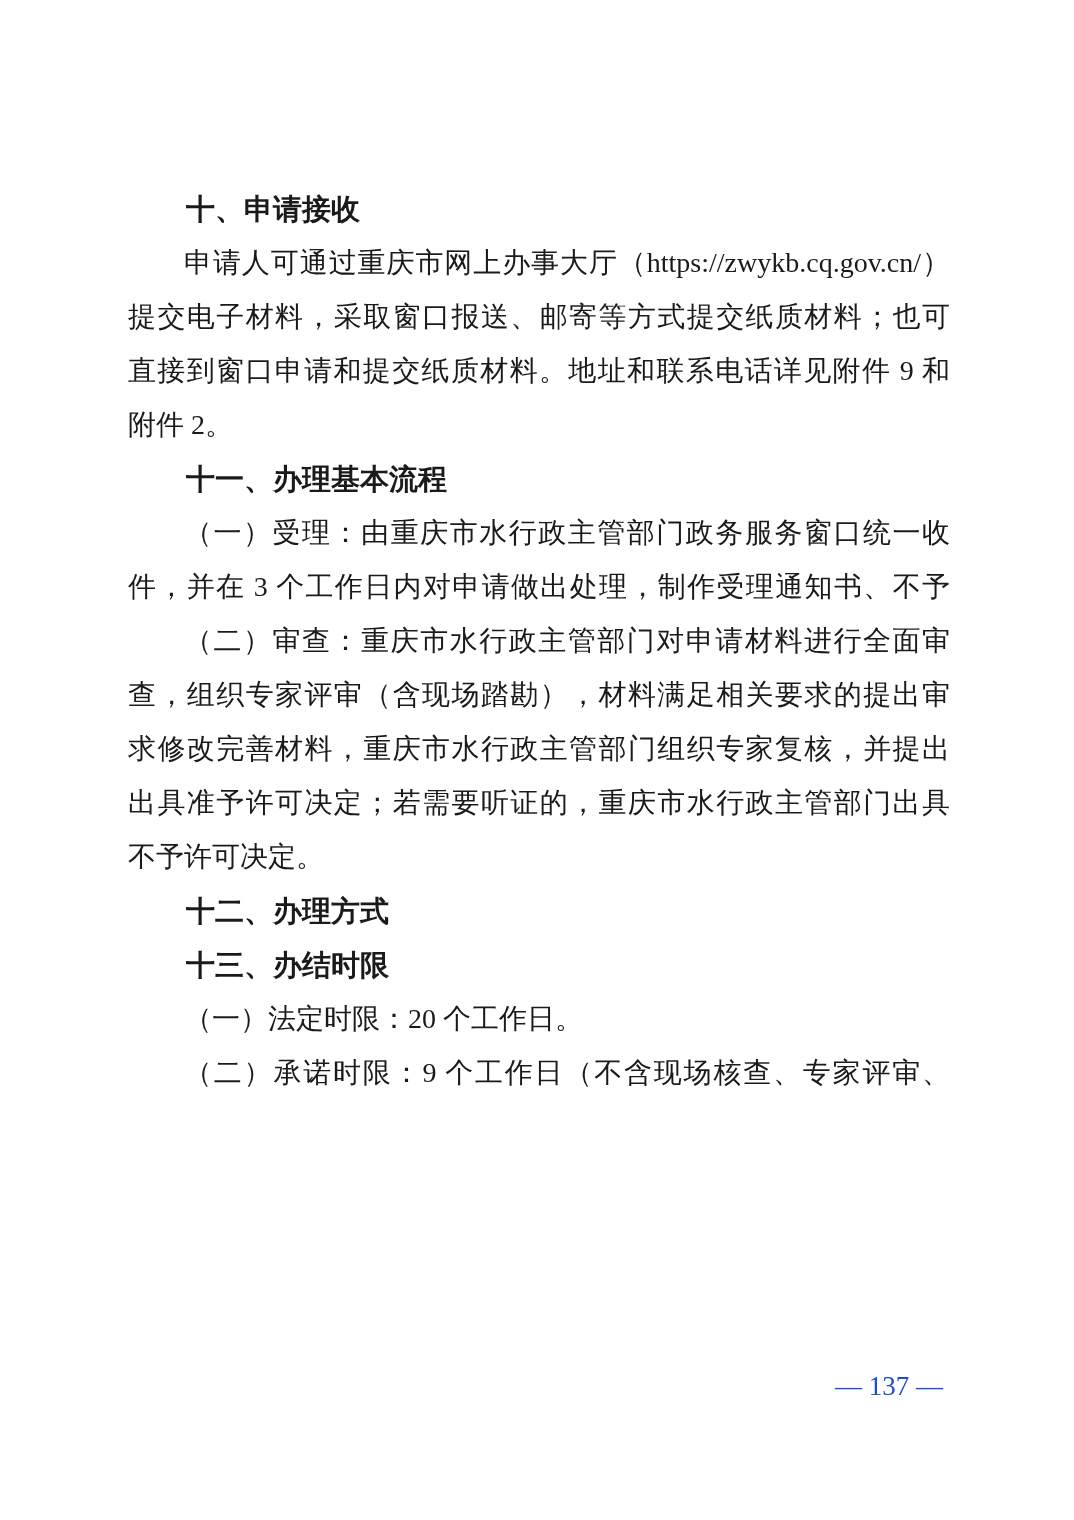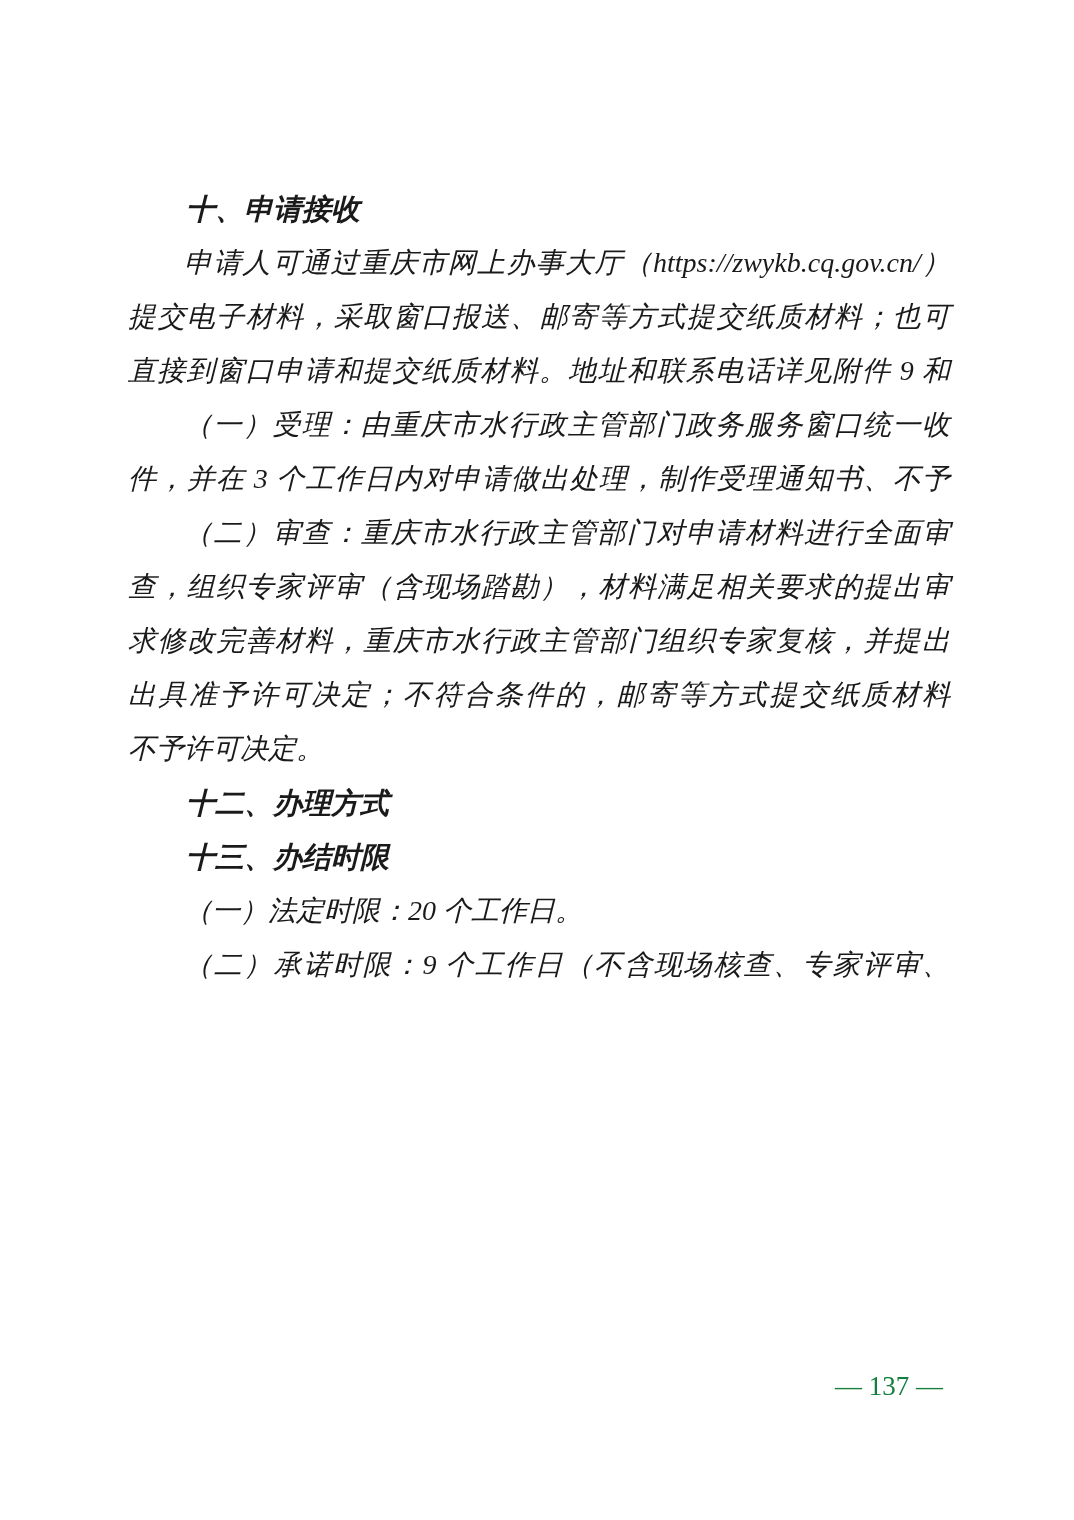--- a/index.html
+++ b/index.html
@@ -24,57 +24,58 @@
       left: 128px;
       top: 182px;
       width: 822px;
     }
     .line {
       font-size: 28px;
       line-height: 54px;
       height: 54px;
       text-align: left;
       white-space: normal;
-      font-style: italic;
     }
     .line.first { text-indent: 2em; }
     .line.fill {
       text-align: justify;
       text-align-last: justify;
       text-justify: inter-character;
     }
     .line.heading {
       font-family: "Liberation Sans", "DejaVu Sans", sans-serif;
       font-weight: 700;
       font-size: 29px;
     }
     .page-number {
       position: absolute;
       top: 1371px;
       right: 131px;
       font-size: 27px;
       line-height: 31px;
-      color: #15803d;
+      color: #1d4ed8;
     }
   </style>
 </head>
 <body>
 
 <div class="page">
   <div class="doc-body">
       <div class="line heading first">十、申请接收</div>
       <div class="line first fill">申请人可通过重庆市网上办事大厅（https://zwykb.cq.gov.cn/）</div>
       <div class="line fill">提交电子材料，采取窗口报送、邮寄等方式提交纸质材料；也可</div>
       <div class="line fill">直接到窗口申请和提交纸质材料。地址和联系电话详见附件 9 和</div>
+      <div class="line">附件 2。</div>
+      <div class="line heading first">十一、办理基本流程</div>
       <div class="line first fill">（一）受理：由重庆市水行政主管部门政务服务窗口统一收</div>
       <div class="line fill">件，并在 3 个工作日内对申请做出处理，制作受理通知书、不予</div>
       <div class="line first fill">（二）审查：重庆市水行政主管部门对申请材料进行全面审</div>
       <div class="line fill">查，组织专家评审（含现场踏勘），材料满足相关要求的提出审</div>
       <div class="line fill">求修改完善材料，重庆市水行政主管部门组织专家复核，并提出</div>
-      <div class="line fill">出具准予许可决定；不符合条件的，邮寄等方式提交纸质材料</div>
+      <div class="line fill">出具准予许可决定；若需要听证的，重庆市水行政主管部门出具</div>
       <div class="line">不予许可决定。</div>
       <div class="line heading first">十二、办理方式</div>
       <div class="line heading first">十三、办结时限</div>
       <div class="line first">（一）法定时限：20 个工作日。</div>
       <div class="line first fill">（二）承诺时限：9 个工作日（不含现场核查、专家评审、</div>
     </div>
   <div class="page-number">— 137 —</div>
 </div>
 
 </body></html>

